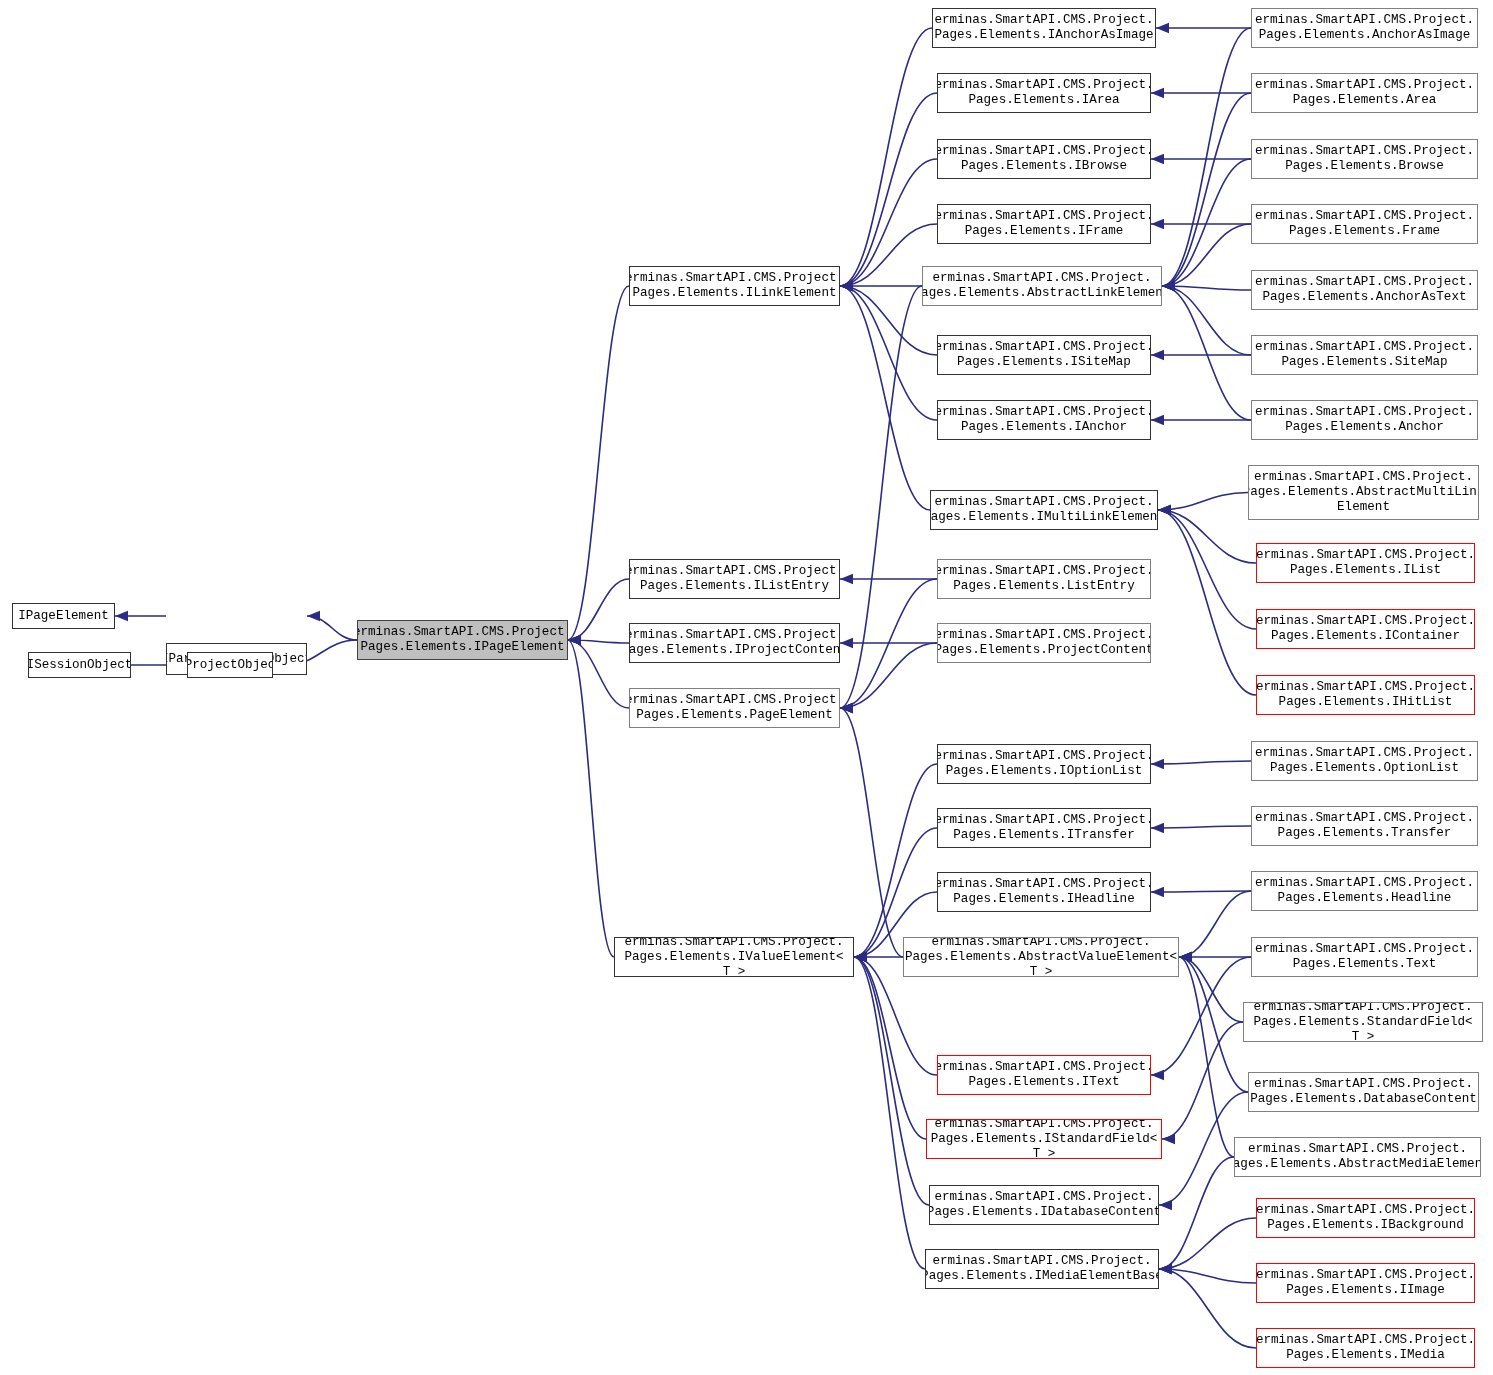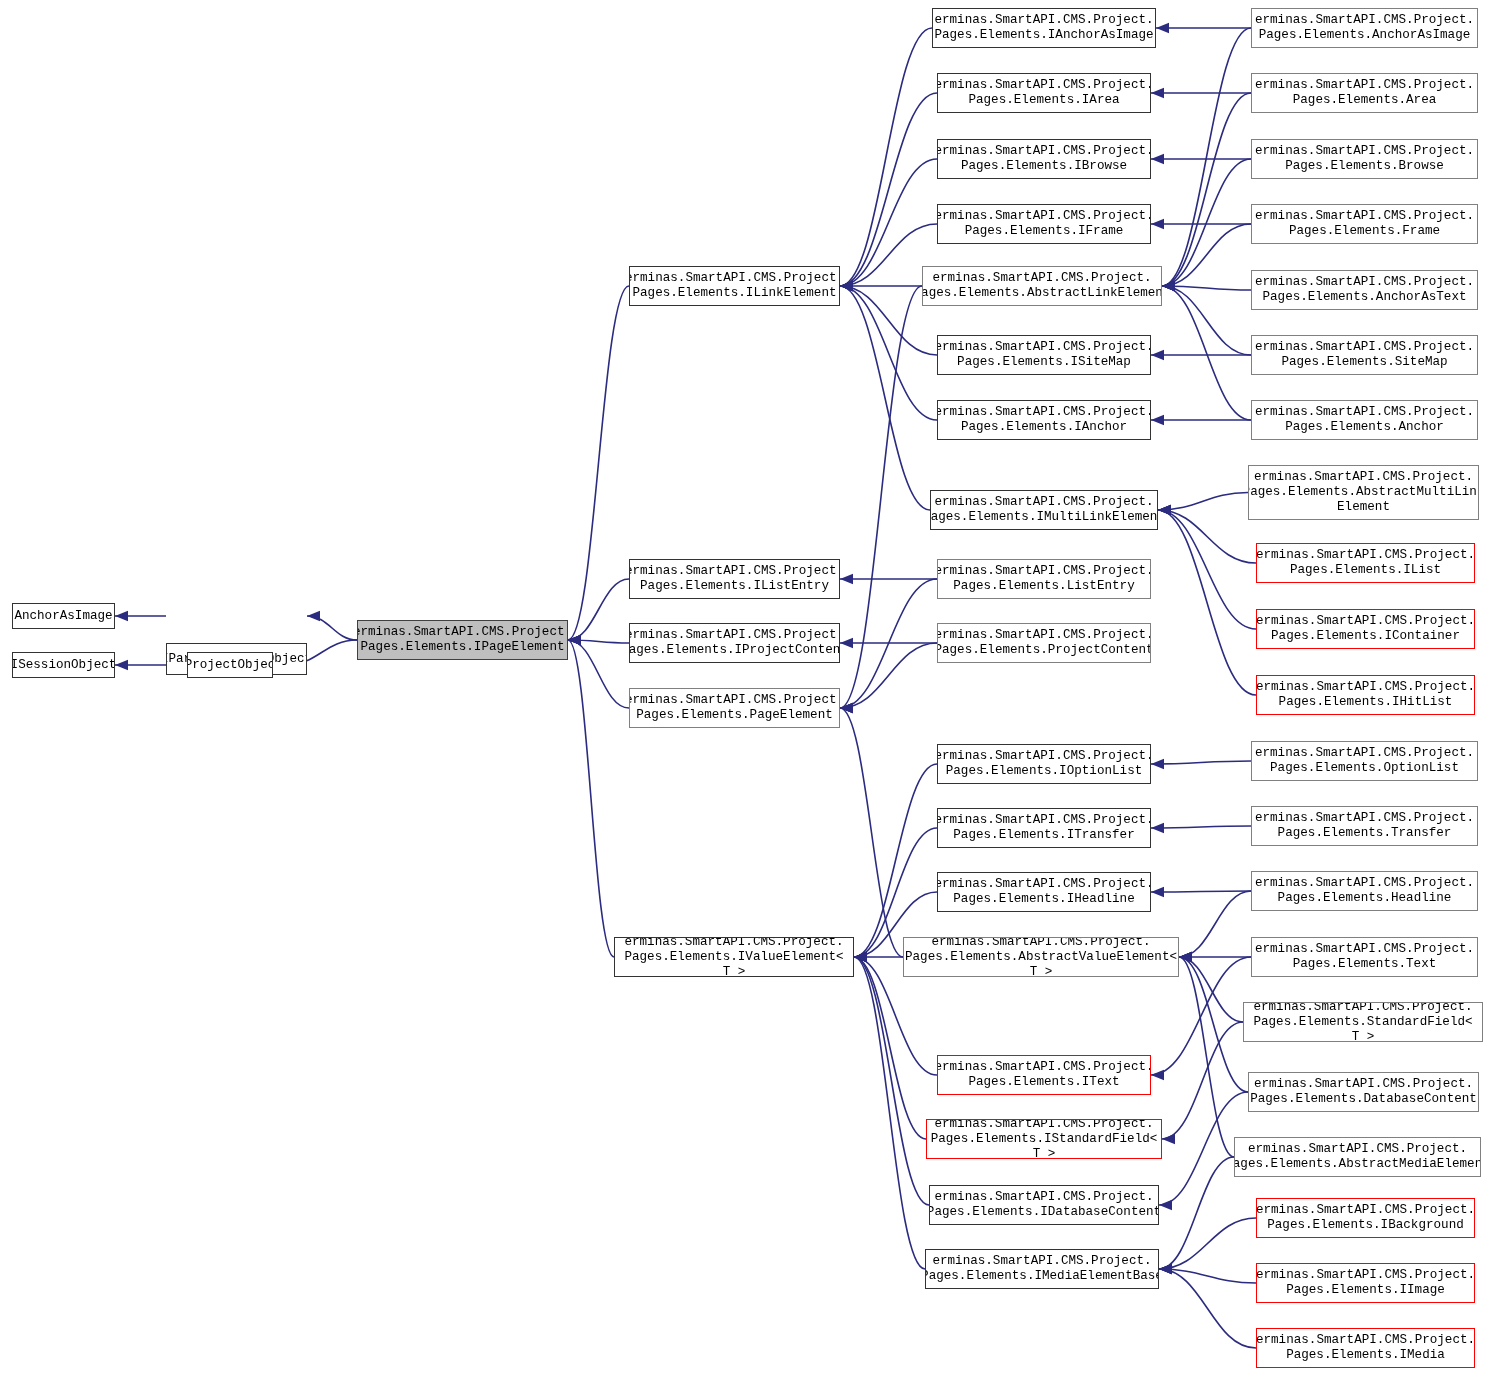--- a/index.html
+++ b/index.html
@@ -180,23 +180,23 @@
       <path d="M1234,1157 C1209.25,1157 1203.75,957 1179,957" stroke="#2b2b7f" stroke-width="1.6" fill="none"></path>
       <polygon points="1179,957 1192,962.2 1192,951.8" fill="#2b2b7f"></polygon>
       <path d="M1256,1218 C1212.35,1218 1202.65,1269 1159,1269" stroke="#2b2b7f" stroke-width="1.6" fill="none"></path>
       <polygon points="1159,1269 1172,1274.2 1172,1263.8" fill="#2b2b7f"></polygon>
       <path d="M1256,1283 C1212.35,1283 1202.65,1269 1159,1269" stroke="#2b2b7f" stroke-width="1.6" fill="none"></path>
       <polygon points="1159,1269 1172,1274.2 1172,1263.8" fill="#2b2b7f"></polygon>
       <path d="M1256,1348 C1212.35,1348 1202.65,1269 1159,1269" stroke="#2b2b7f" stroke-width="1.6" fill="none"></path>
       <polygon points="1159,1269 1172,1274.2 1172,1263.8" fill="#2b2b7f"></polygon>
     </svg>
   <div id="node-layer">
-      <div class="node iface" style="left: 12px; top: 603px; width: 103px; height: 26px;"><span class="node-label">AnchorAsImage</span></div>
+      <div class="node iface" style="left: 12px; top: 603px; width: 103px; height: 26px;"><span class="node-label">IPageElement</span></div>
       <div class="node iface" style="left: 166px; top: 603px; width: 141px; height: 32px; margin-top: 40px;"><span class="node-label">IPartialRedDotObject</span></div>
-      <div class="node iface" style="left: 12px; top: 652px; width: 103px; height: 26px;"><span class="node-label">ISessionObject</span></div>
+      <div class="node iface" style="left: 28px; top: 652px; width: 103px; height: 26px;"><span class="node-label">ISessionObject</span></div>
       <div class="node iface" style="left: 187px; top: 652px; width: 86px; height: 26px;"><span class="node-label">IProjectObject</span></div>
       <div class="node current" style="left: 357px; top: 620px; width: 211px; height: 40px;"><span class="node-label">erminas.SmartAPI.CMS.Project.
 Pages.Elements.IPageElement</span></div>
       <div class="node iface" style="left: 629px; top: 266px; width: 211px; height: 40px;"><span class="node-label">erminas.SmartAPI.CMS.Project.
 Pages.Elements.ILinkElement</span></div>
       <div class="node iface" style="left: 629px; top: 559px; width: 211px; height: 40px;"><span class="node-label">erminas.SmartAPI.CMS.Project.
 Pages.Elements.IListEntry</span></div>
       <div class="node iface" style="left: 629px; top: 623px; width: 211px; height: 40px;"><span class="node-label">erminas.SmartAPI.CMS.Project.
 Pages.Elements.IProjectContent</span></div>
       <div class="node class" style="left: 629px; top: 688px; width: 211px; height: 40px;"><span class="node-label">erminas.SmartAPI.CMS.Project.

